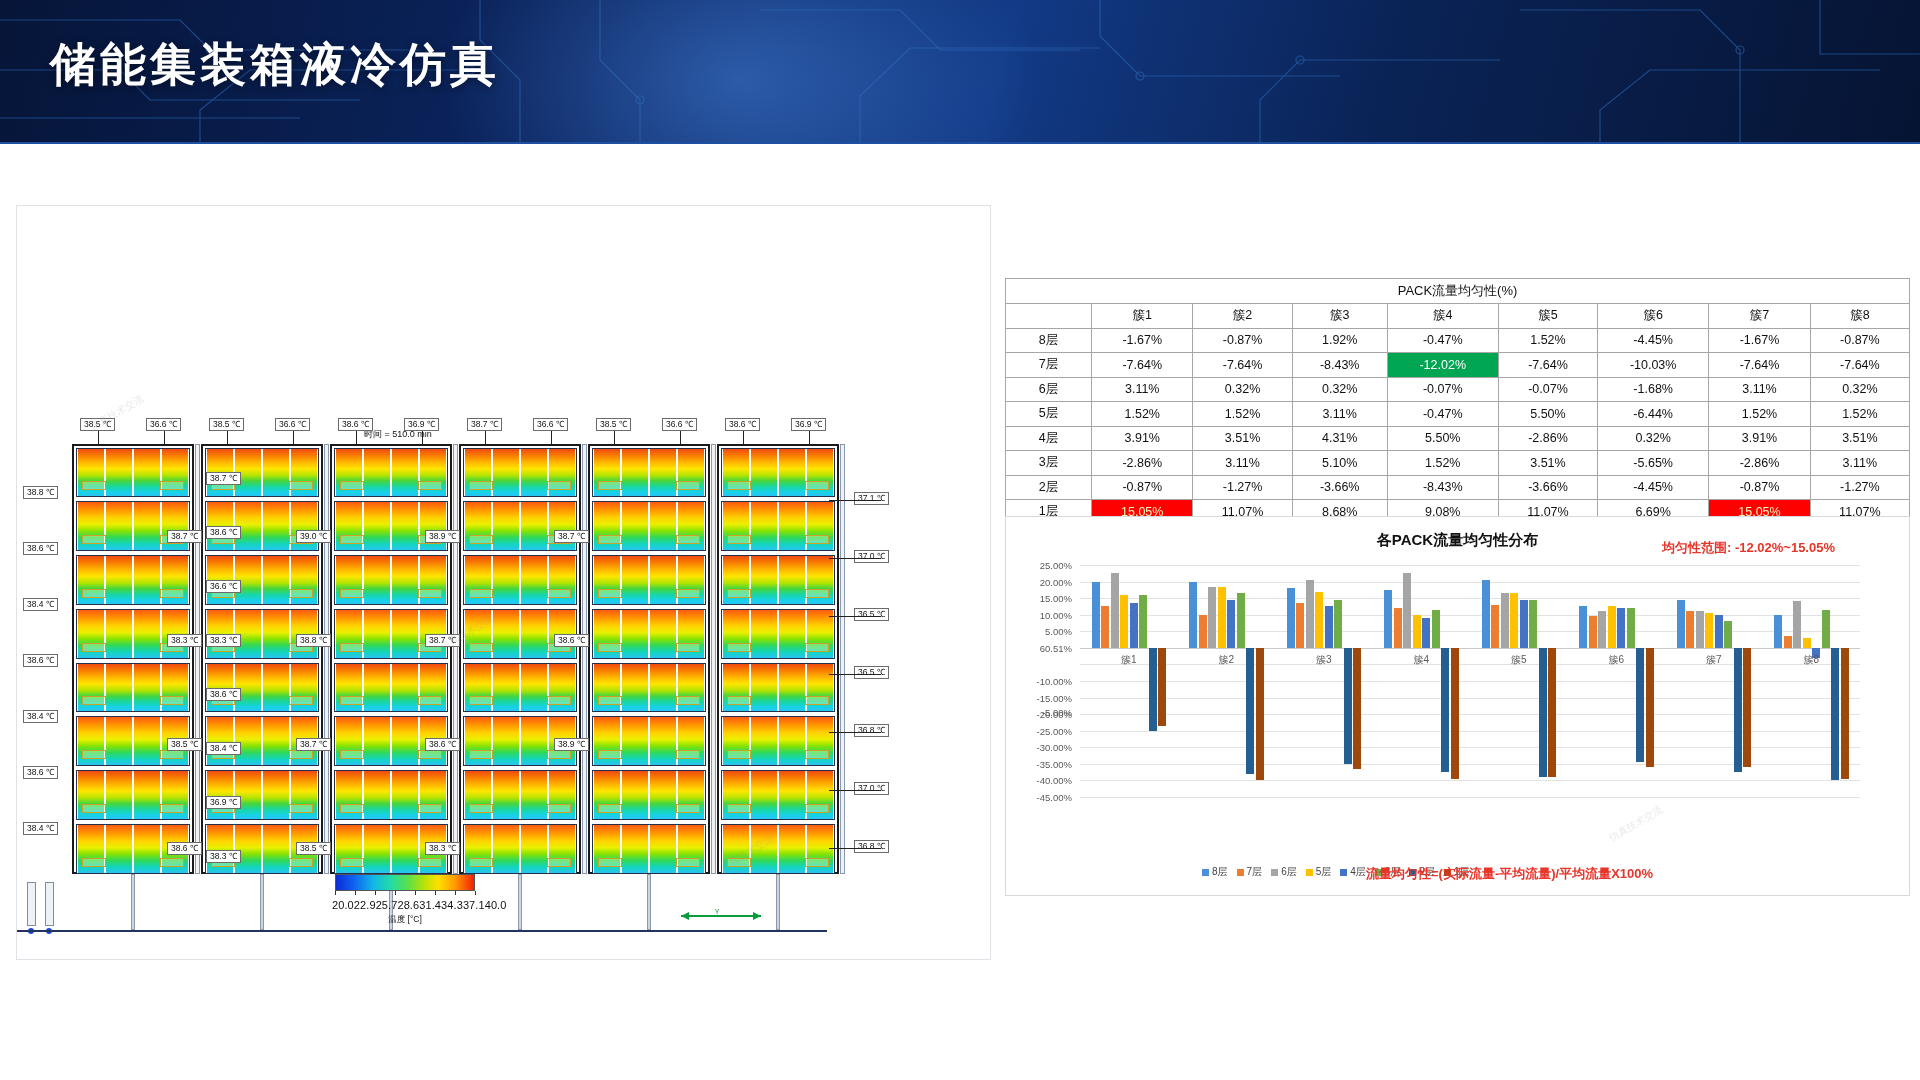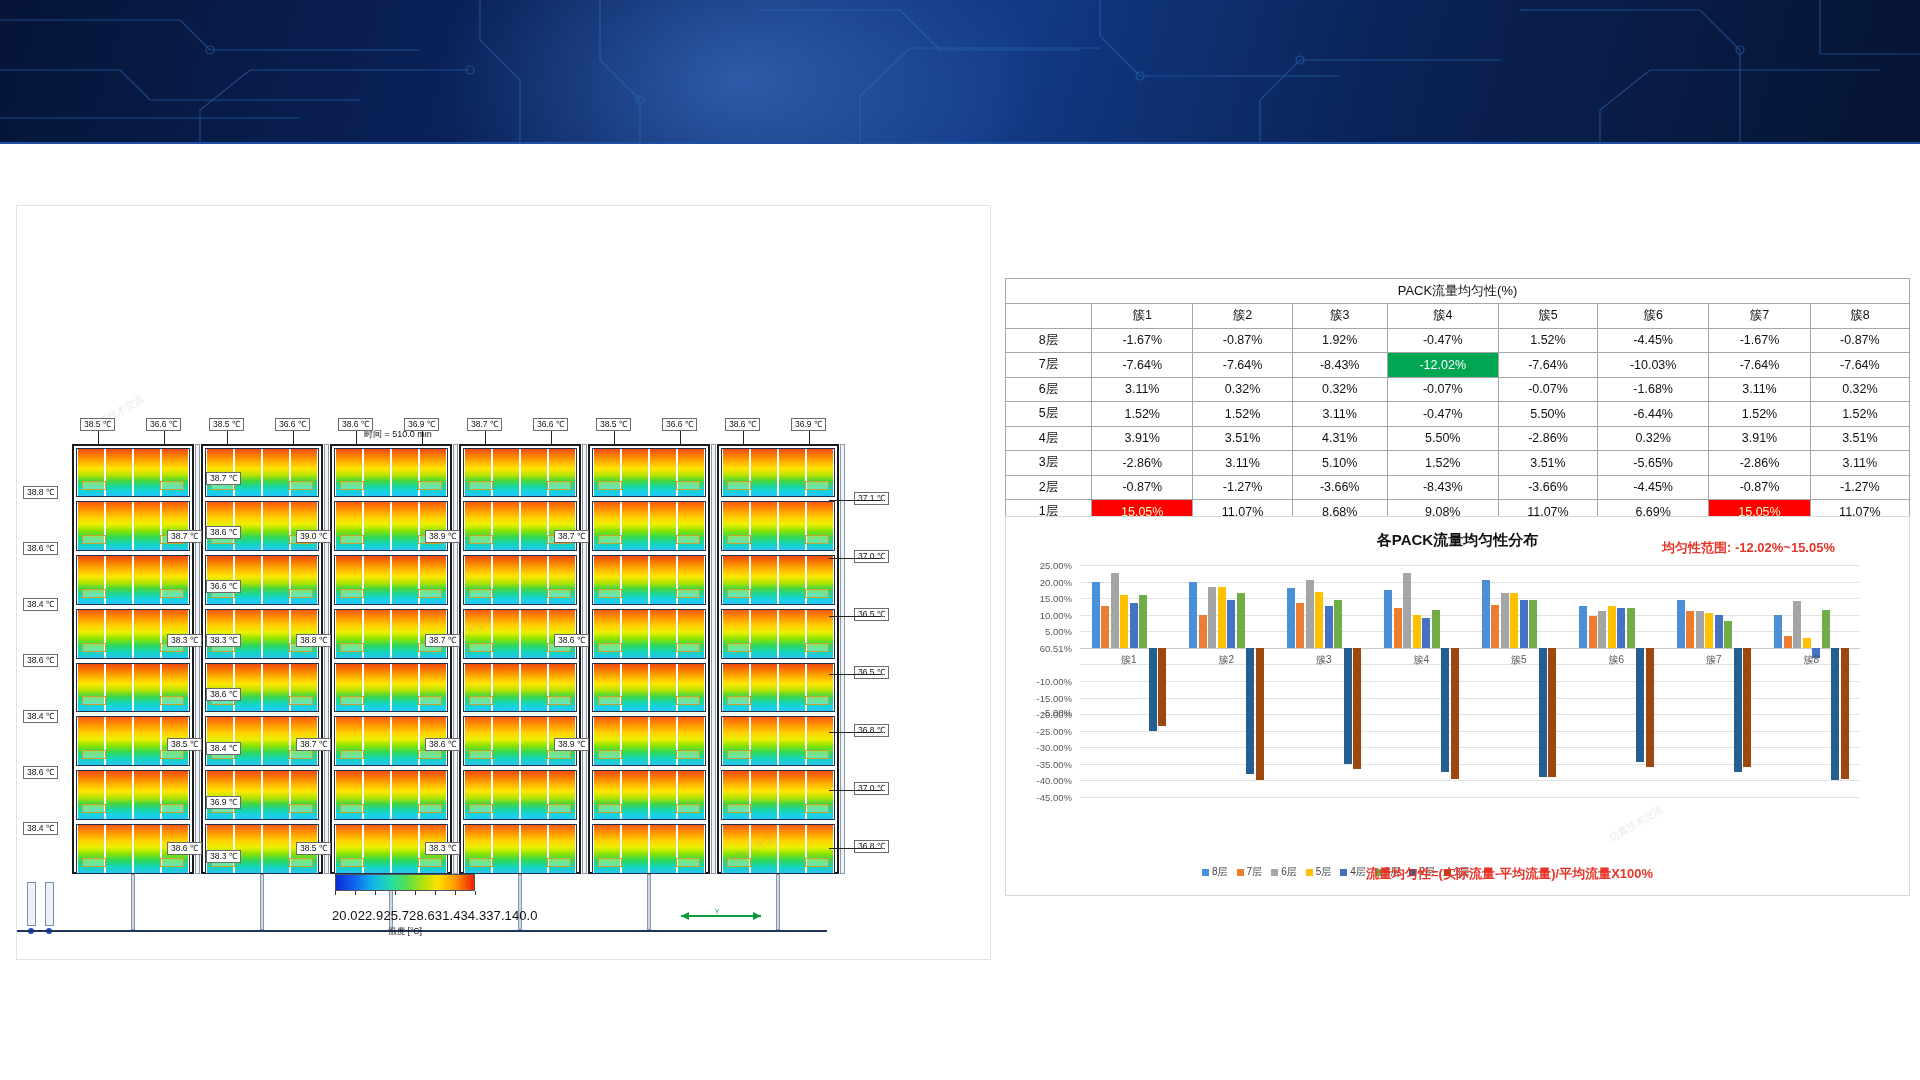--- a/index.html
+++ b/index.html
@@ -46,21 +46,21 @@
                 background:#fff; padding:0 2px; white-space:nowrap; }
 
   
   #colorbar-wrap { position:absolute; left:318px; top:668px; width:140px; }
   #colorbar { width:140px; height:17px;
       background:linear-gradient(to right,#0b2bd8 0%,#0f63f0 13%,#11b7e8 27%,#25dca6 40%,
                  #5ae04a 52%,#b9e208 64%,#ffe000 74%,#ff9c00 86%,#f41f05 100%);
       border:1px solid #555; }
   #colorbar-ticks { position:relative; height:6px; }
   #colorbar-ticks i { position:absolute; top:0; width:1px; height:4px; background:#333; }
-  #colorbar-nums { font-size:13px; color:#111; letter-spacing:.1px; margin-top:11px;
+  #colorbar-nums { font-size:11px; color:#111; letter-spacing:.1px; margin-top:2px;
                    display:flex; justify-content:space-between; width:146px; margin-left:-3px; }
   #colorbar-title { text-align:center; font-size:8.5px; color:#111; margin-top:3px; }
 
   #axis-triad { position:absolute; left:660px; top:700px; width:90px; height:20px; }
   #leg-l { position:absolute; left:10px; top:676px; width:9px; height:44px; background:#eef2f7;
            border:1px solid #7d8da3; }
   #leg-l2 { position:absolute; left:28px; top:676px; width:9px; height:44px; background:#eef2f7;
             border:1px solid #7d8da3; }
   .dotblue { position:absolute; width:6px; height:6px; border-radius:50%; background:#1b49d6; }
   #groundline { position:absolute; left:0px; top:724px; width:810px; height:2px; background:#20345c; }
@@ -115,20 +115,21 @@
     <path d="M1100 0 V36 L1140 76 H1340 M1260 144 V100 L1300 60 H1500"></path>
     <path d="M1520 10 H1700 L1740 50 V144 M1600 144 V110 L1650 70 H1880 M1820 0 V54 H1920"></path>
     <path d="M200 144 V110 L250 70 H470 M860 144 V96 L910 48 H1100"></path>
     <circle cx="210" cy="50" r="4"></circle>
       <circle cx="640" cy="100" r="4"></circle>
     <circle cx="1140" cy="76" r="4"></circle>
       <circle cx="1740" cy="50" r="4"></circle>
     <circle cx="470" cy="70" r="4"></circle>
       <circle cx="1300" cy="60" r="4"></circle>
   </svg>
+  <div id="banner-title">储能集装箱液冷仿真</div>
   <div id="banner-rule"></div>
 </div>
 
 <div id="sim-panel">
   <div id="sim-frame">
 
     <div id="time-label">时间 = 510.0 min</div>
 
     <div id="container-outline"></div>
 

